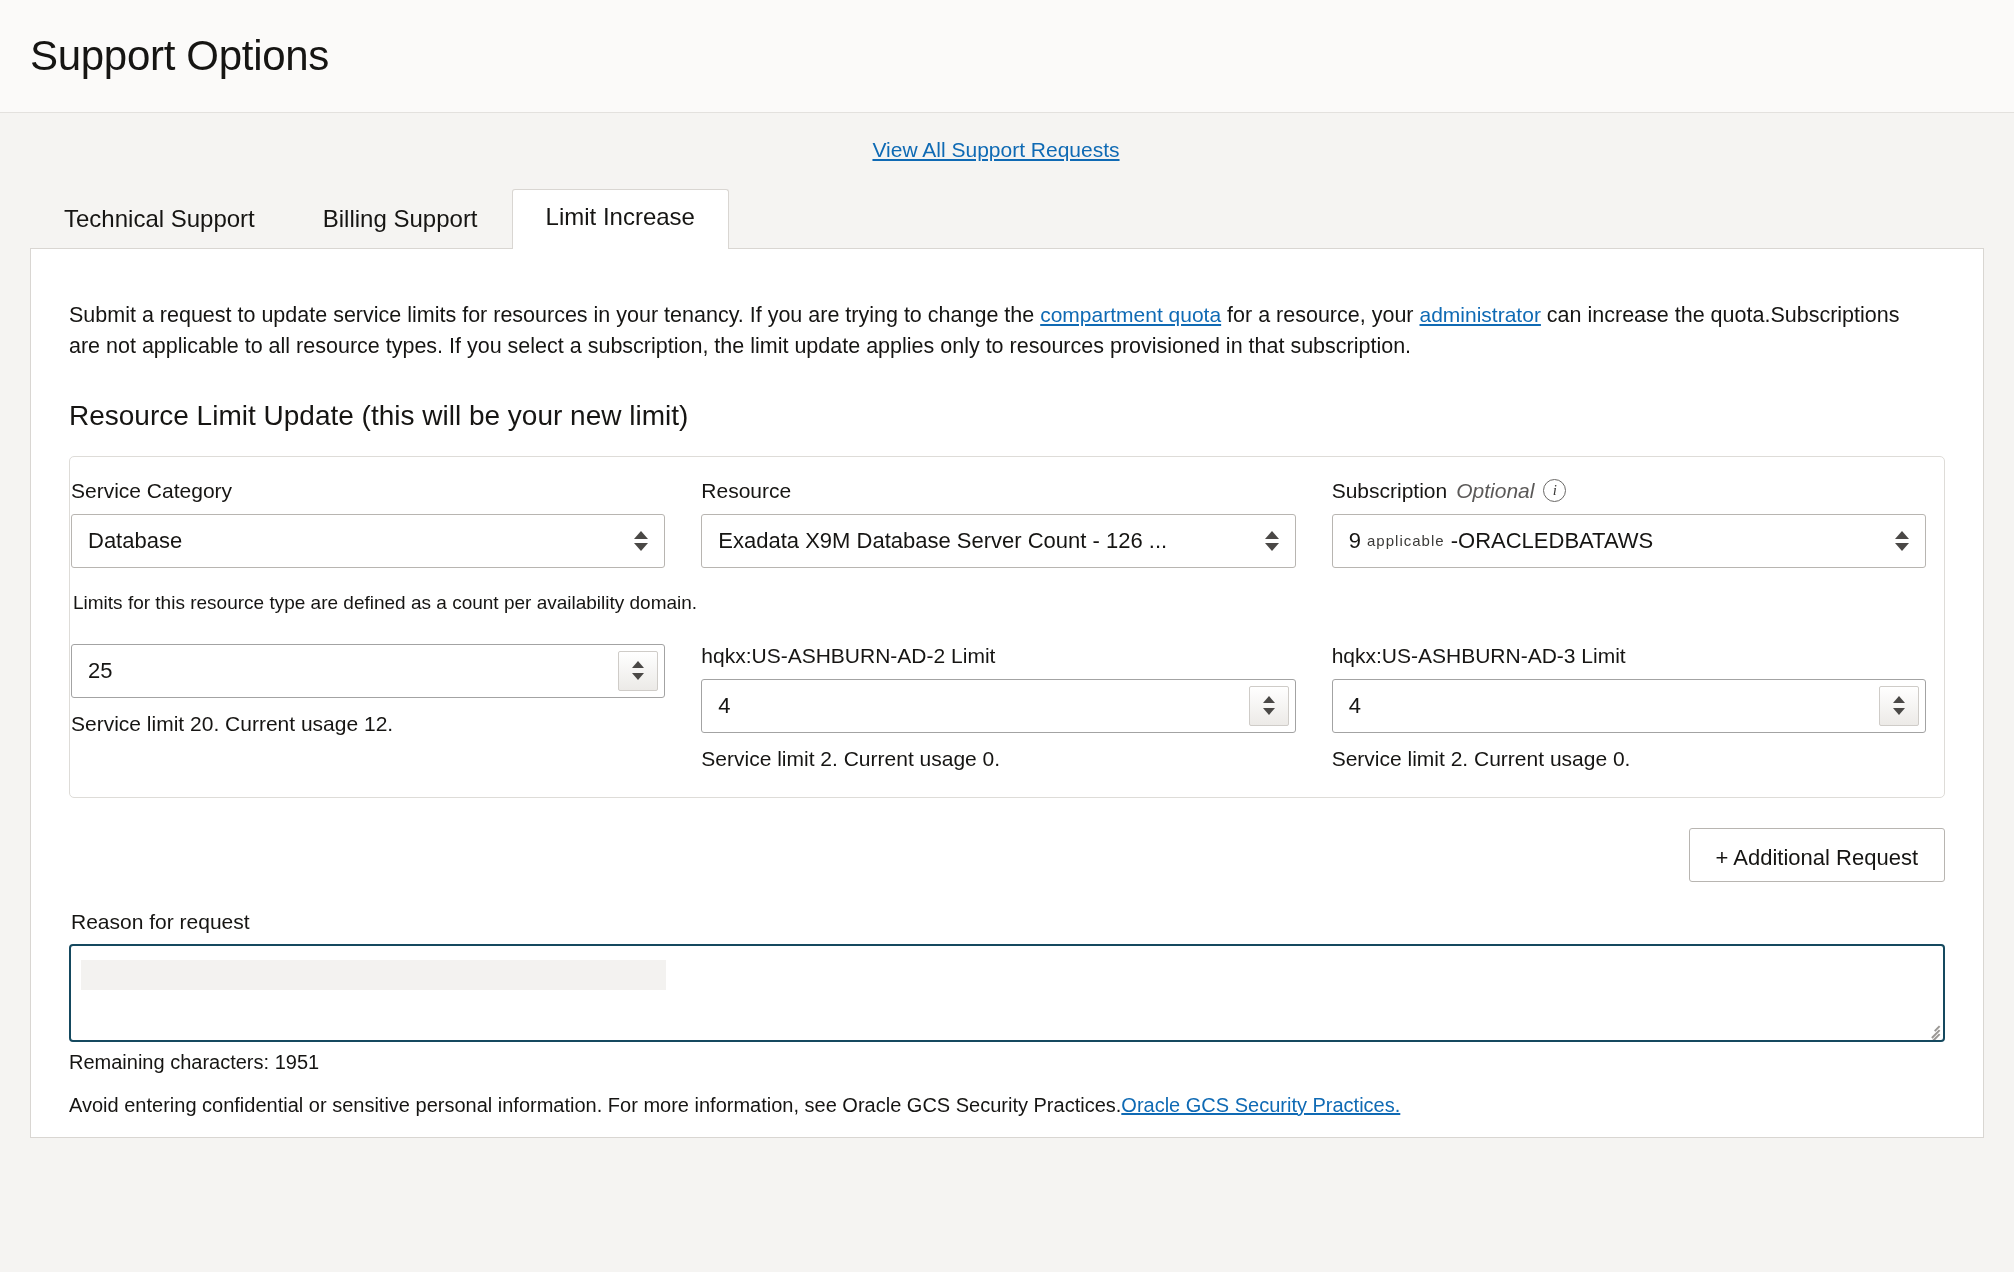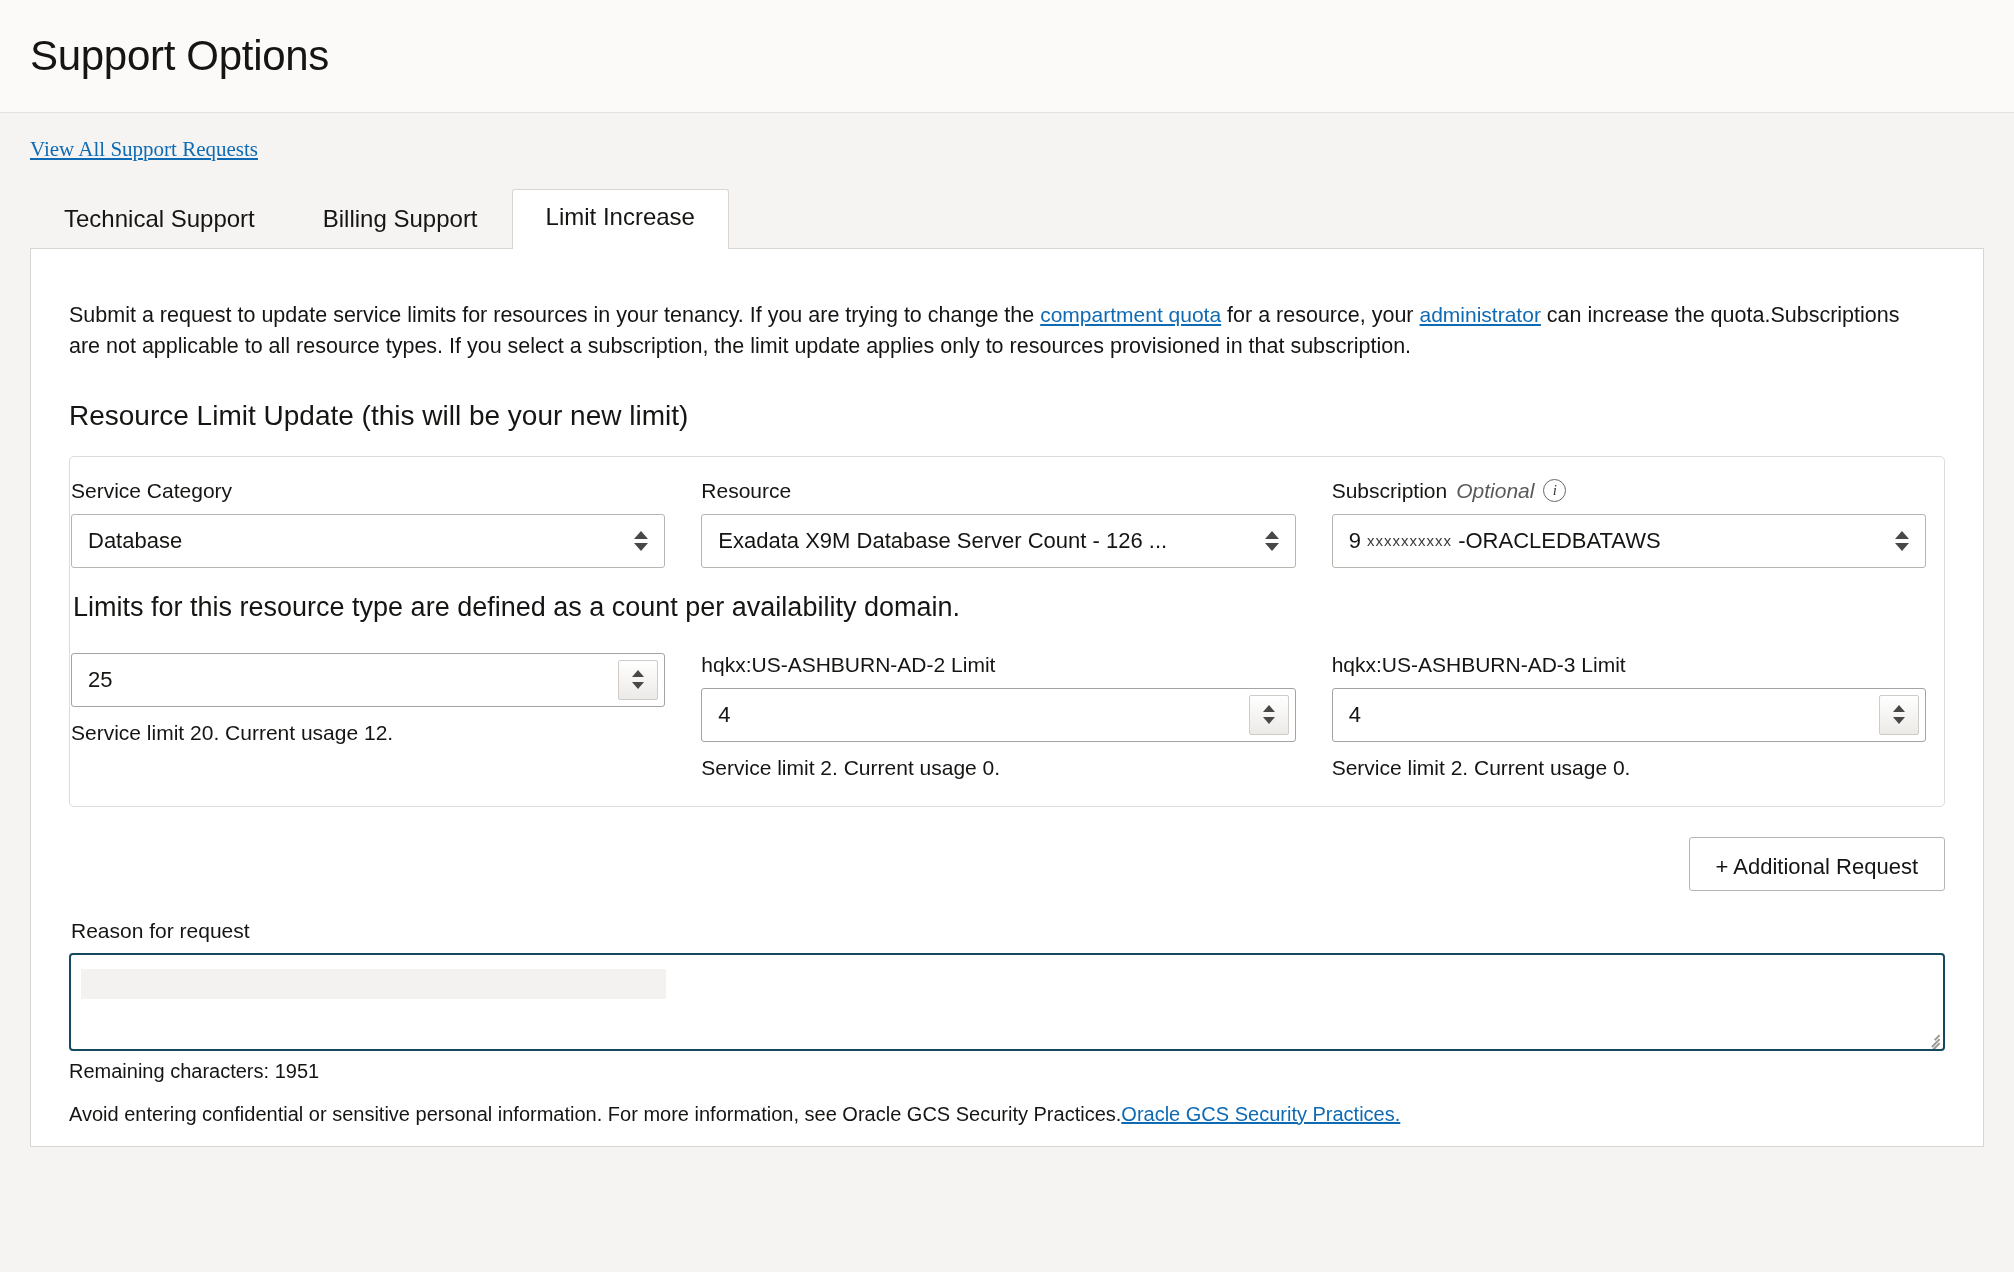--- a/index.html
+++ b/index.html
@@ -35,23 +35,22 @@
     position: relative;
     padding: 0 30px;
     background: #f5f4f2;
     height: calc(1272px - 113px);
   }
 
   .top-link-row {
     height: 73px;
     display: flex;
     align-items: center;
-    justify-content: flex-start;
+    justify-content: center;
     padding-right: 22px;
-    font-family: Liberation Serif, serif;
   }
   .link {
     color: #0f6ab4;
     text-decoration: underline;
     font-size: 21px;
     cursor: pointer;
   }
   .link.small { font-size: 20px; }
 
   
@@ -195,21 +194,21 @@
   .stepper-glyph .dn { border-top: 8px solid #4a4846; }
 
   .masked {
     font-size: 15px;
     letter-spacing: 1px;
     color: #3b3a38;
     vertical-align: 2px;
   }
 
   .note-line {
-    font-size: 27px;
+    font-size: 19px;
     color: #161513;
     margin: 24px 0 30px 2px;
   }
 
   
   .num-field {
     position: relative;
     height: 54px;
     background: #fff;
     border: 1px solid #a3a3a3;
@@ -369,21 +368,21 @@
           </div>
         </div>
 
         <div>
           <div class="field-label">
             <span>Subscription</span>
             <span class="optional">Optional</span>
             <span class="info-icon">i</span>
           </div>
           <div class="select-box">
-            <span class="val"><span>9</span>&nbsp;<span class="masked">xxxxxxxxxx</span>&nbsp;<span>-ORACLEDBATAWS</span></span>
+            <span class="val"><span>9</span>&nbsp;<span class="masked">applicable</span>&nbsp;<span>-ORACLEDBATAWS</span></span>
             <span class="stepper-glyph">
                 <span class="up"></span>
                 <span class="dn"></span>
               </span>
           </div>
         </div>
       </div>
 
       <div class="note-line">Limits for this resource type are defined as a count per availability domain.</div>
 

